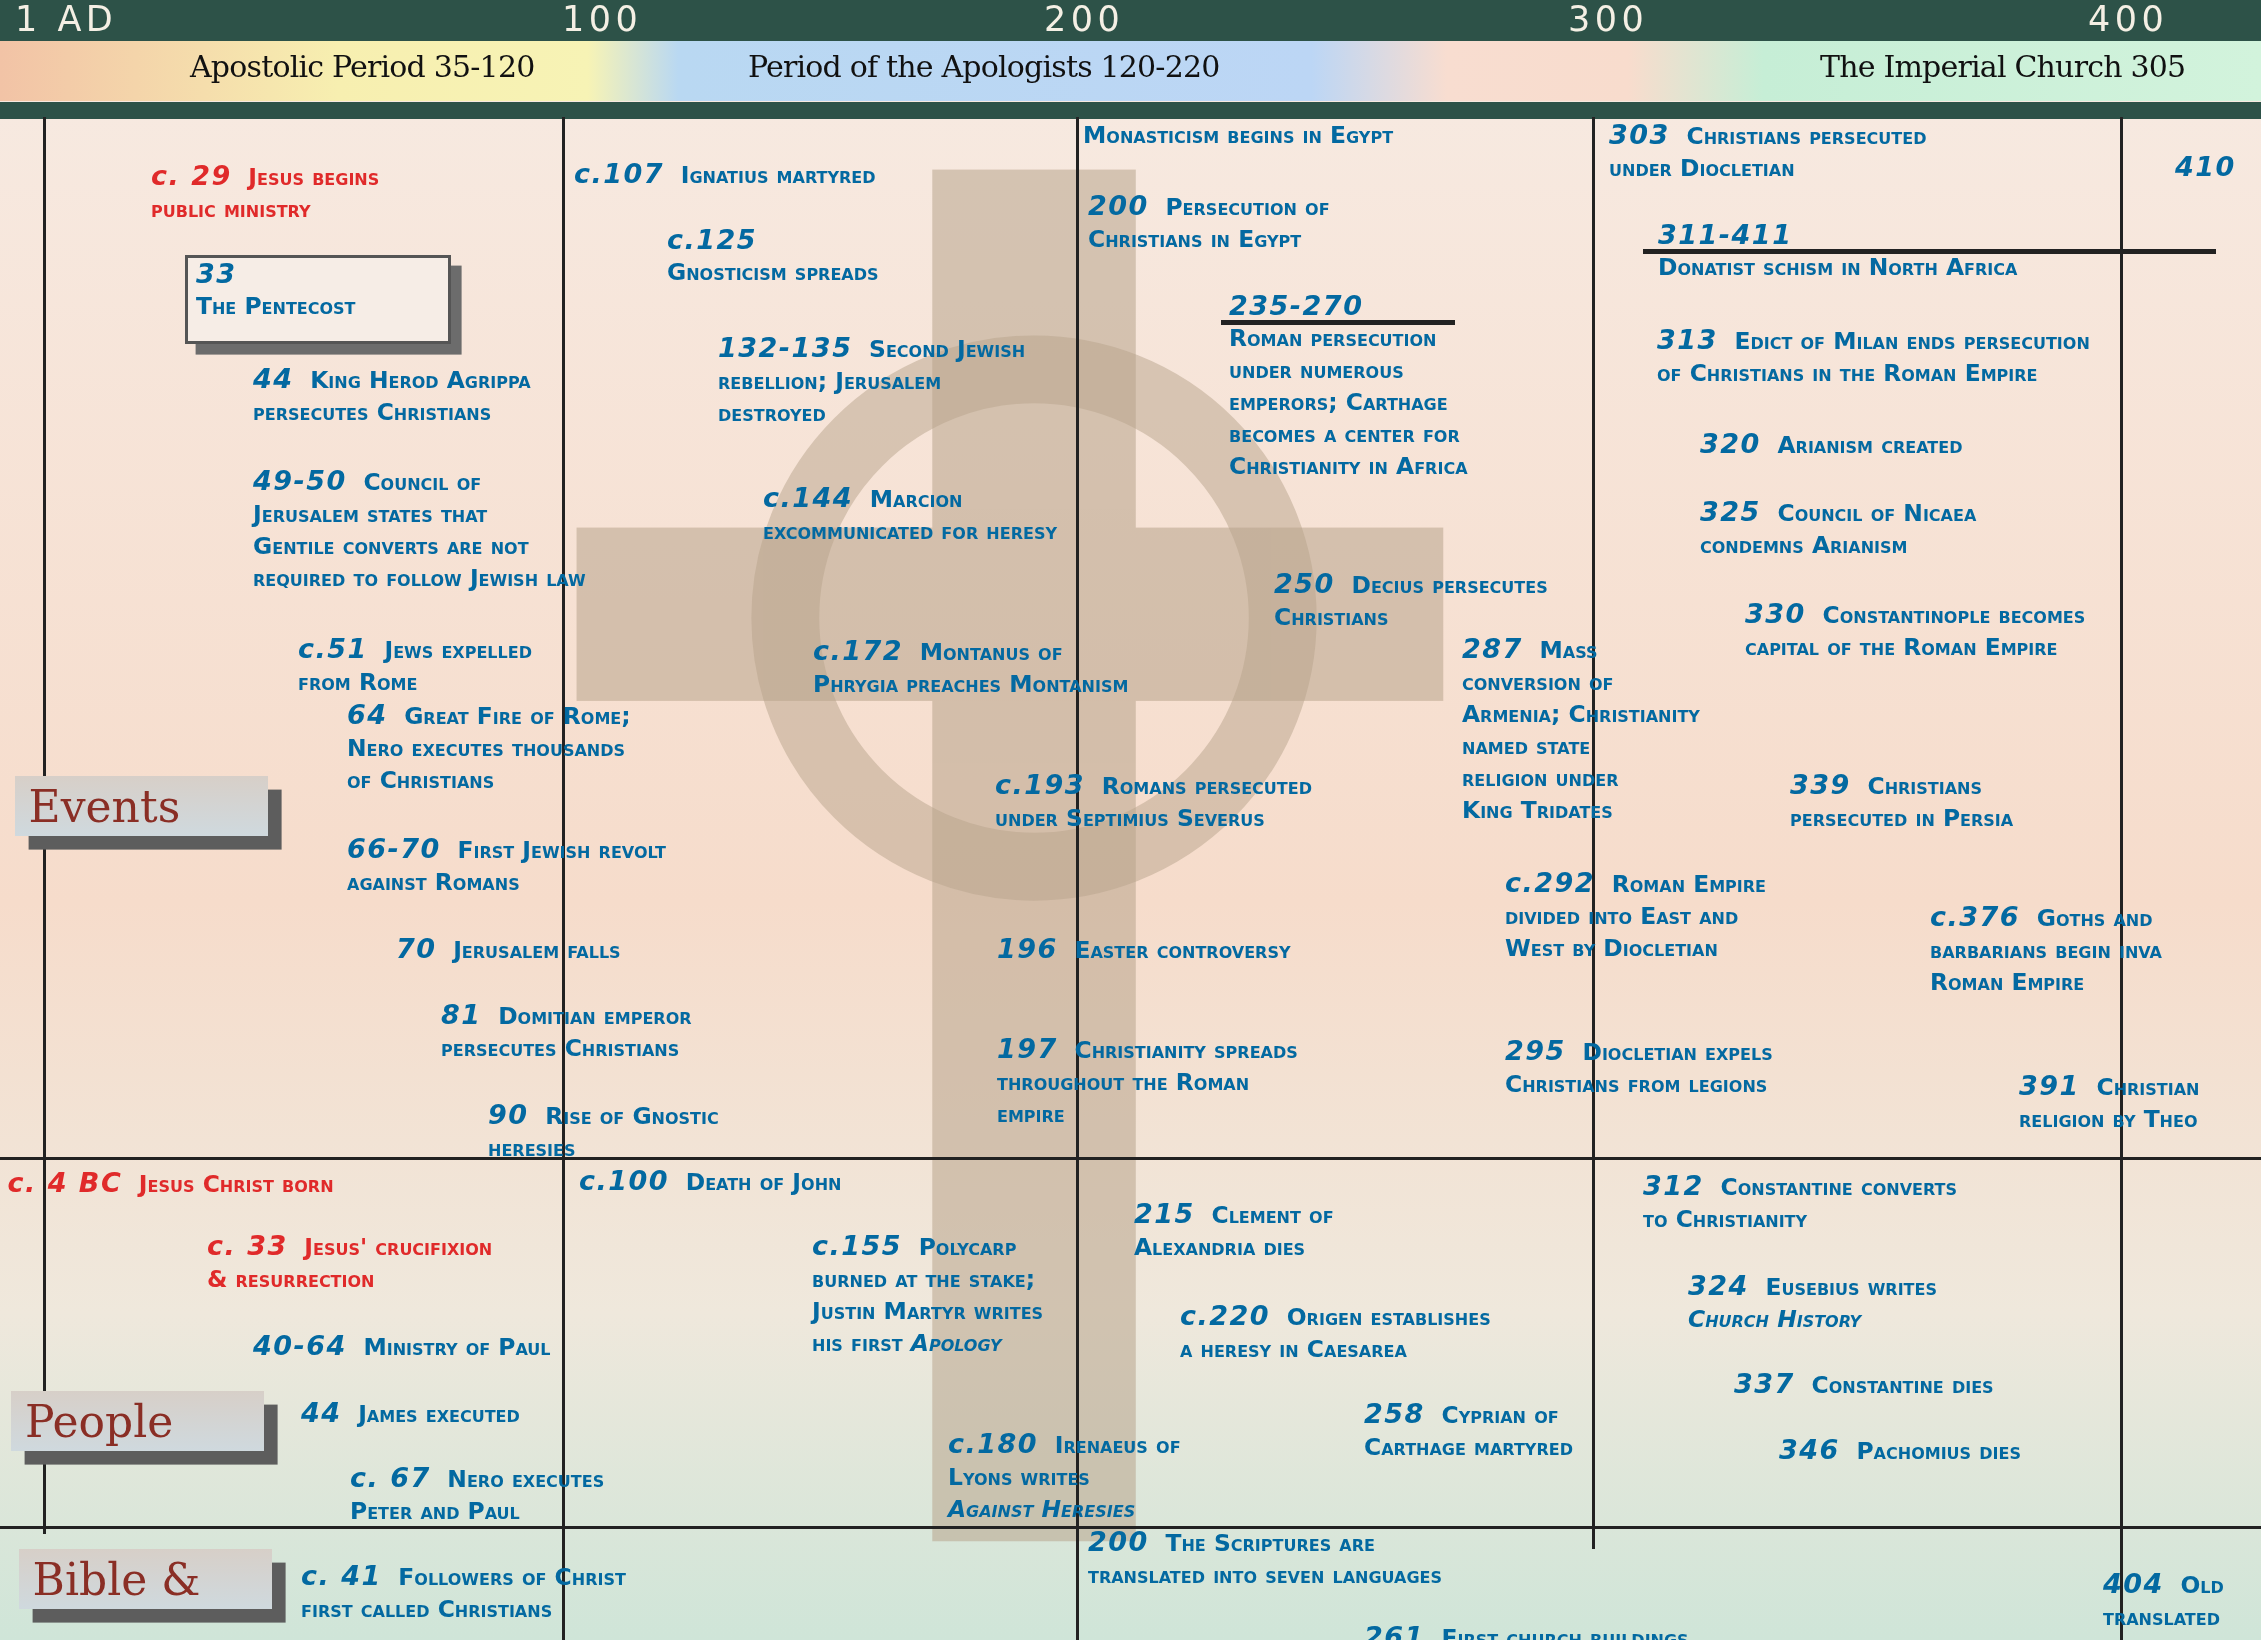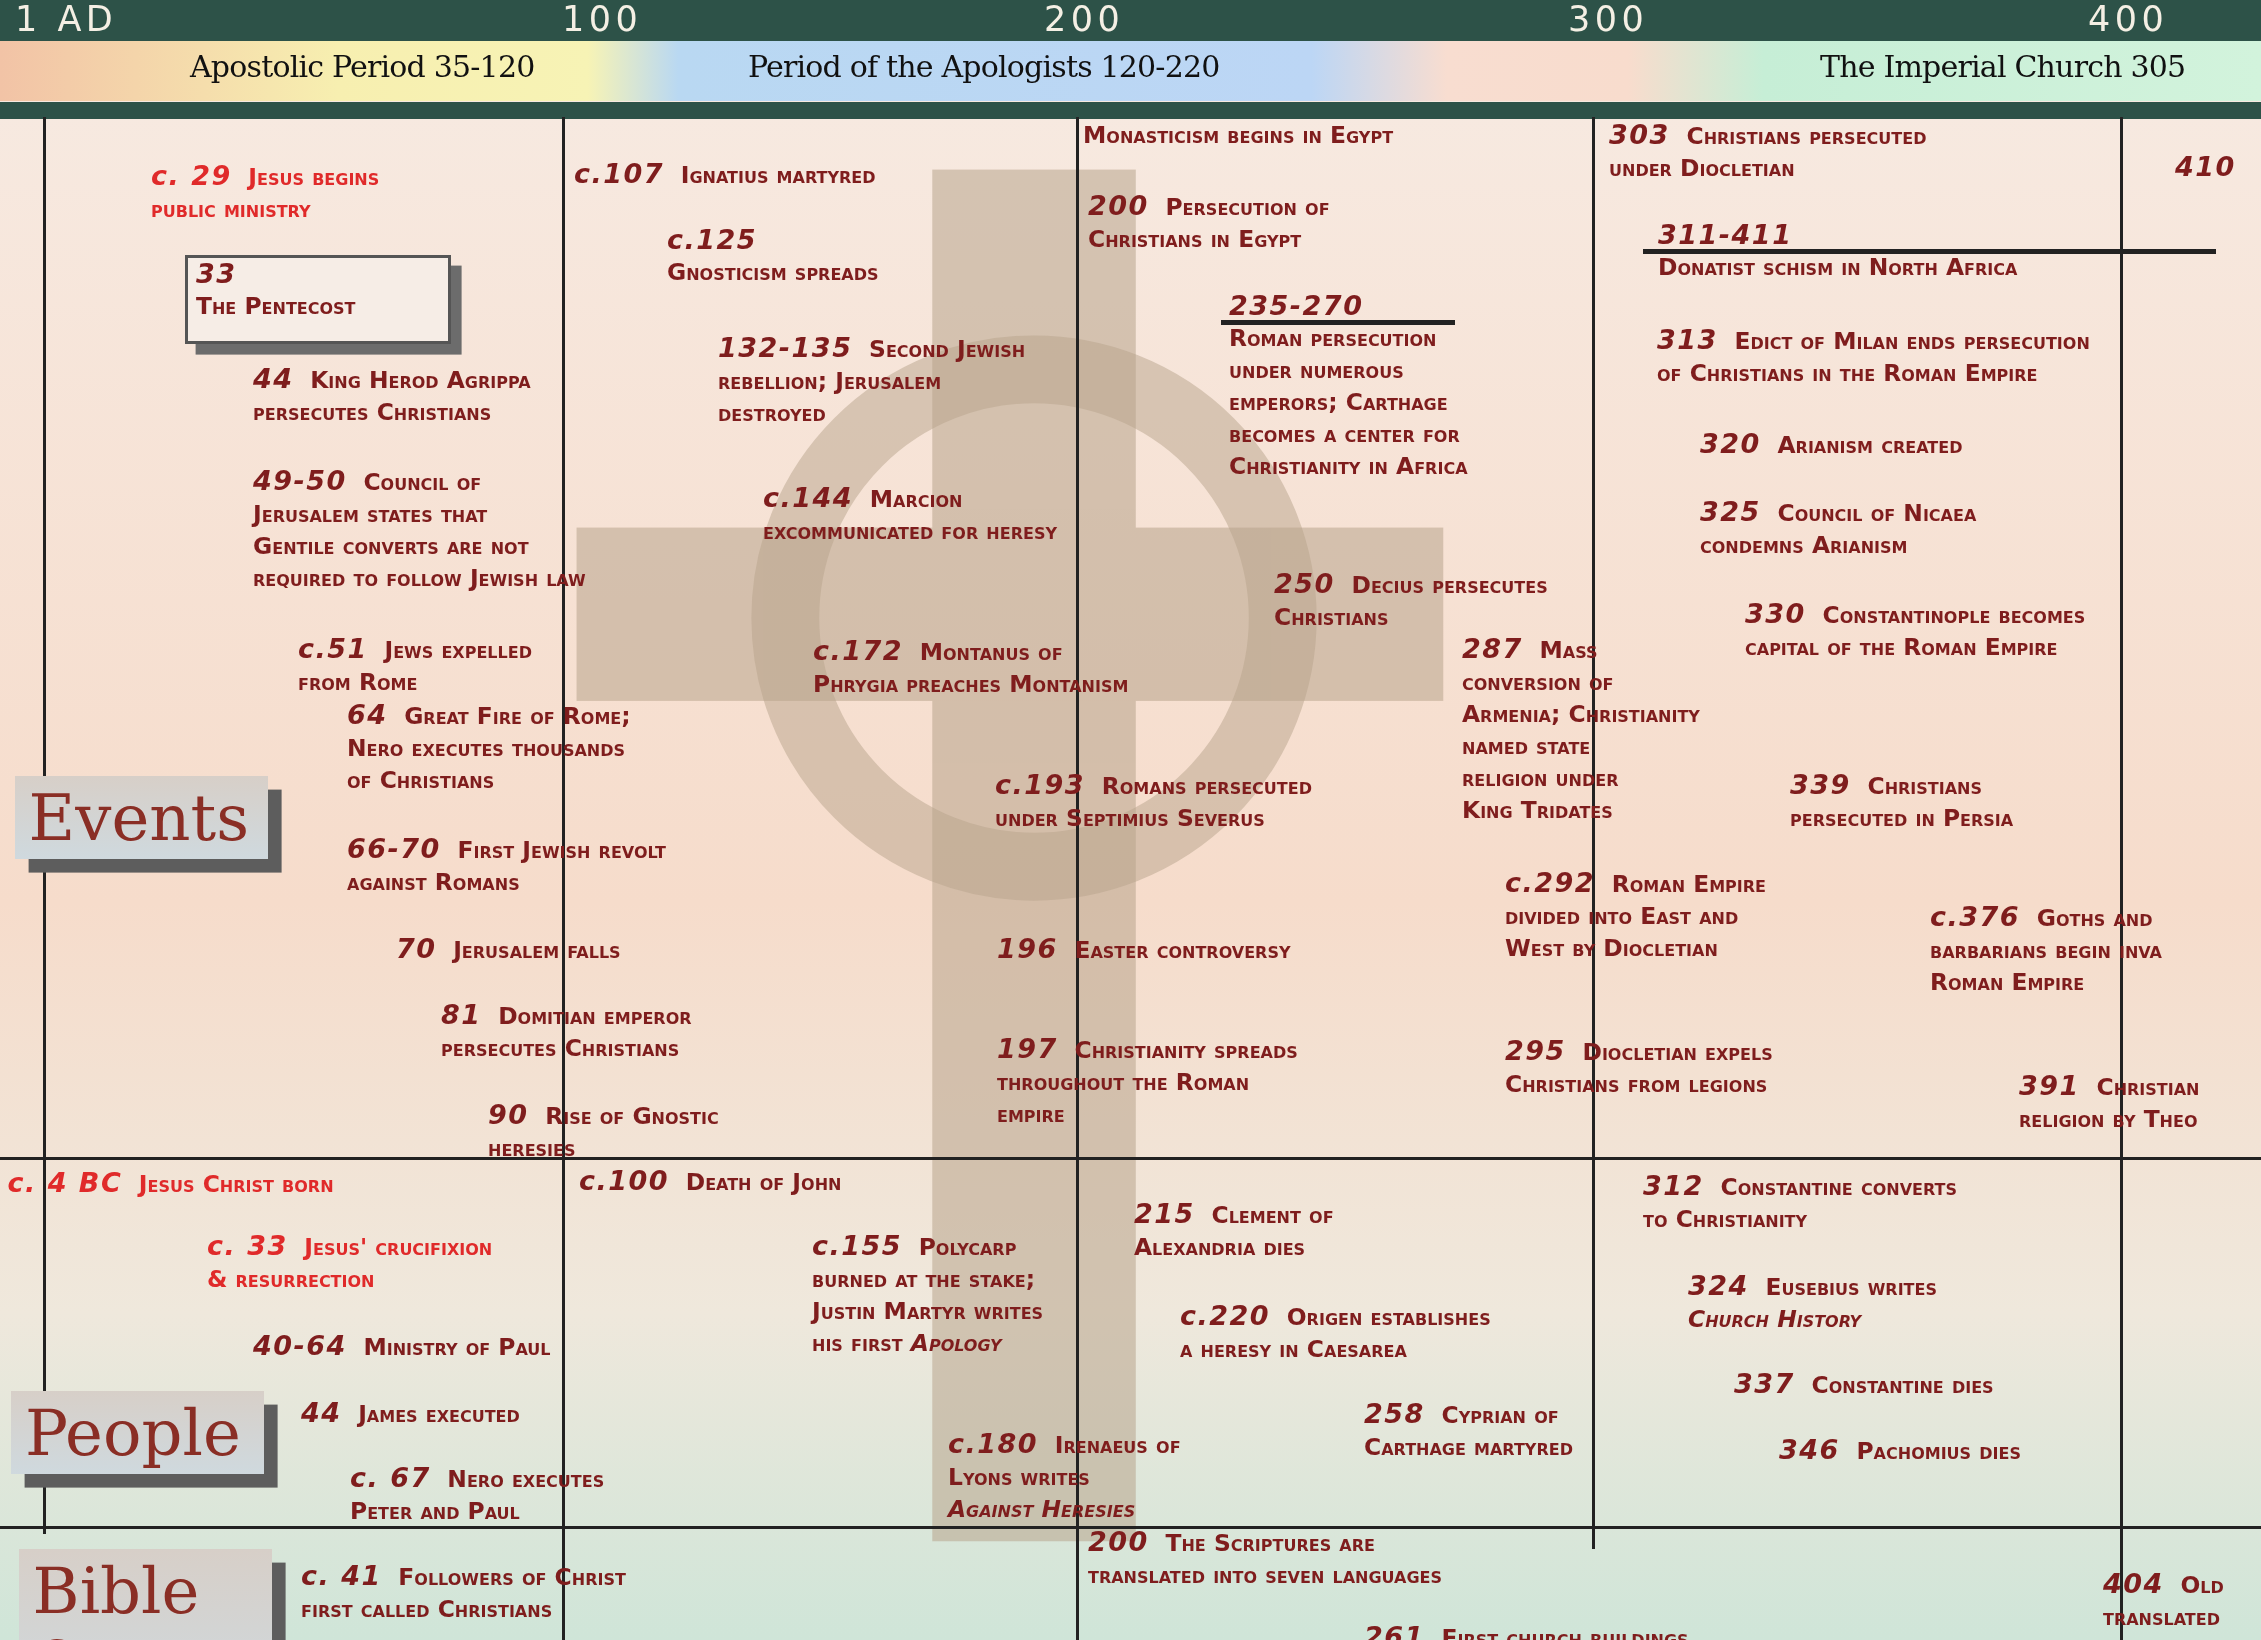--- a/index.html
+++ b/index.html
@@ -25,28 +25,28 @@
     letter-spacing:-0.8px;
   }
   .subbar {
     position:absolute; left:0; top:102px; width:2261px; height:16.6px; background:#2d5248;
   }
   .vline { position:absolute; width:3px; background:#222; }
   .hline { position:absolute; height:3px; background:#222; }
   .watermark { position:absolute; left:0; top:0; width:2261px; height:1640px; pointer-events:none; }
   .ev {
     position:absolute; font-family:"DejaVu Sans", sans-serif; font-size:23.4px; line-height:32px;
-    color:#7f1d1d; font-variant:small-caps; letter-spacing:0px; white-space:nowrap; font-weight:600;
+    color:#0369a1; font-variant:small-caps; letter-spacing:0px; white-space:nowrap; font-weight:600;
   }
   .ev .yr { font-style:italic; font-weight:700; font-variant:normal; margin-right:16.6px; letter-spacing:1.5px; font-size:27px; }
   .ev.red { color:#e02a2a; }
   .ev i { font-style:italic; }
   .ev .line { display:block; }
   .section-label {
-    position:absolute; font-family:"DejaVu Serif", serif; color:#8a2e25; font-size:64px;
+    position:absolute; font-family:"DejaVu Serif", serif; color:#8a2e25; font-size:44px;
     background:linear-gradient(180deg,#d7cfc8,#cfd9de); padding:4.5px 13.6px;
     box-shadow: 13.6px 13.6px 0 #5d5d5d;
   }
   .pentecost {
     position:absolute; left:185px; top:255px; width:260px; height:83px;
     border:3.8px solid #555; background:#f6ede6; box-shadow:10.6px 10.6px 0 #6c6c6c;
   }
   .under { position:absolute; height:5.3px; background:#222; }
 </style>
 </head>

